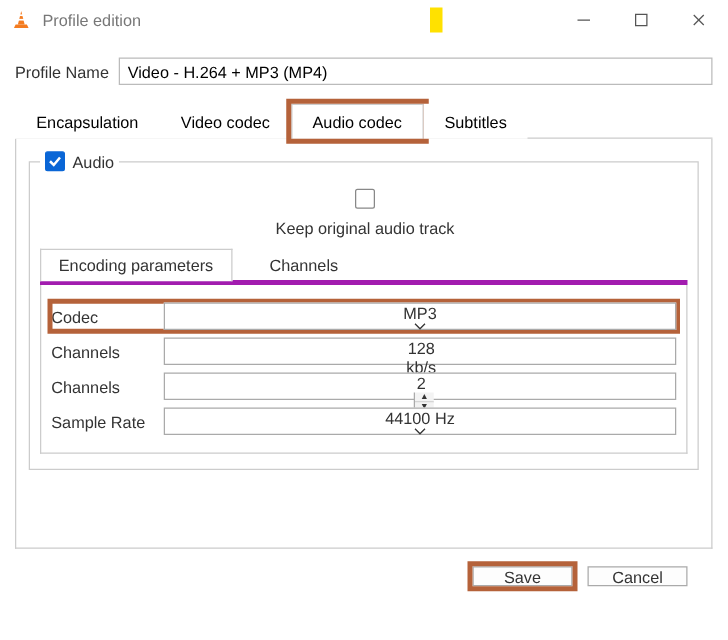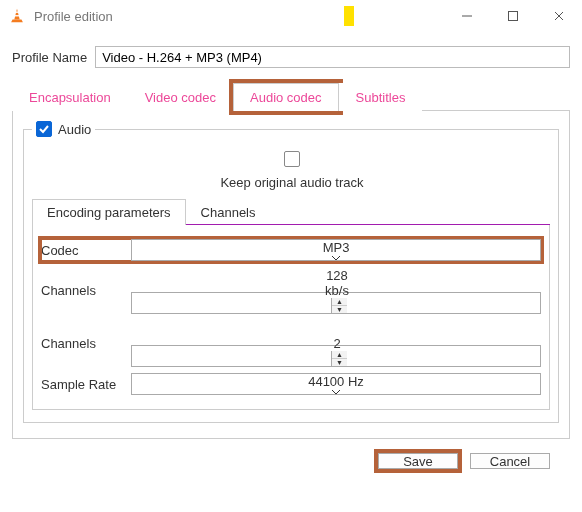--- a/index.html
+++ b/index.html
@@ -40,21 +40,21 @@
   }
   .row-profile label { white-space: nowrap; }
   .row-profile input {
     flex:1; height:22px; padding:2px 6px; border:1px solid #bbb; font-size:13px;
   }
   .tabs {
     display:flex; border-bottom:1px solid #ccc;
   }
   .tab {
     padding:6px 16px; border:1px solid transparent; border-bottom:none;
-    position:relative; top:1px; color:#ec4899; cursor:pointer;
+    position:relative; top:1px; color:#000000; cursor:pointer;
     background:#fff;
   }
   .tab.active {
     border-color:#ccc; background:#fff;
   }
   .highlight-orange {
     outline: 4px solid #b5623a;
   }
   .panel {
     border:1px solid #ccc; border-top:none; padding:10px 10px 10px 10px;
@@ -68,41 +68,41 @@
   }
   .chk {
     width:16px; height:16px; border:1px solid #888; display:inline-flex;
     align-items:center; justify-content:center; border-radius:2px;
     background:#fff;
   }
   .chk.checked { background:#0a66d6; border-color:#0a66d6; }
   .chk.checked svg { stroke:#fff; }
   .keep-row { display:flex; align-items:center; gap:8px; margin:6px 0 8px 2px;flex-direction:column; }
   .subtabs {
-    display:flex; border-bottom:1px solid #a21caf; margin-top:4px;
+    display:flex; border-bottom:4px solid #a21caf; margin-top:4px;gap:15px;
   }
   .subtab {
     padding:5px 14px; border:1px solid transparent; border-bottom:none;
     position:relative; top:1px; cursor:pointer;
   }
   .subtab.active { border-color:#ccc; background:#fff; }
   .subpanel {
     border:1px solid #ccc; border-top:none; padding:8px 8px;
   }
   .formrow {
     display:flex; align-items:center; gap:10px; margin:6px 0;
   }
   .formrow .lbl { width:80px; }
   .formrow .control { flex:1; position:relative; }
   .select, .spinwrap {
     display:flex; align-items:center; border:1px solid #aaa; height:22px; background:#fff;flex-direction:column;
   }
   .select { padding:0 6px; justify-content:space-between; }
   .select .caret svg { display:block; }
-  .spinwrap { justify-content:flex-end; padding:0 0 0 6px;margin-top:25px; }
+  .spinwrap { justify-content:space-between; padding:0 0 0 6px; }
   .spinwrap .val { flex:1; text-align:right; padding-right:4px; }
   .spinwrap .unit { padding-right:4px; color:#333; }
   .spinbtns {
     display:flex; flex-direction:column; border-left:1px solid #aaa;
     width:16px; height:100%;
   }
   .spinbtns div {
     flex:1; display:flex; align-items:center; justify-content:center;
     font-size:7px; background:#f3f3f3; border-bottom:1px solid #ccc;
   }

